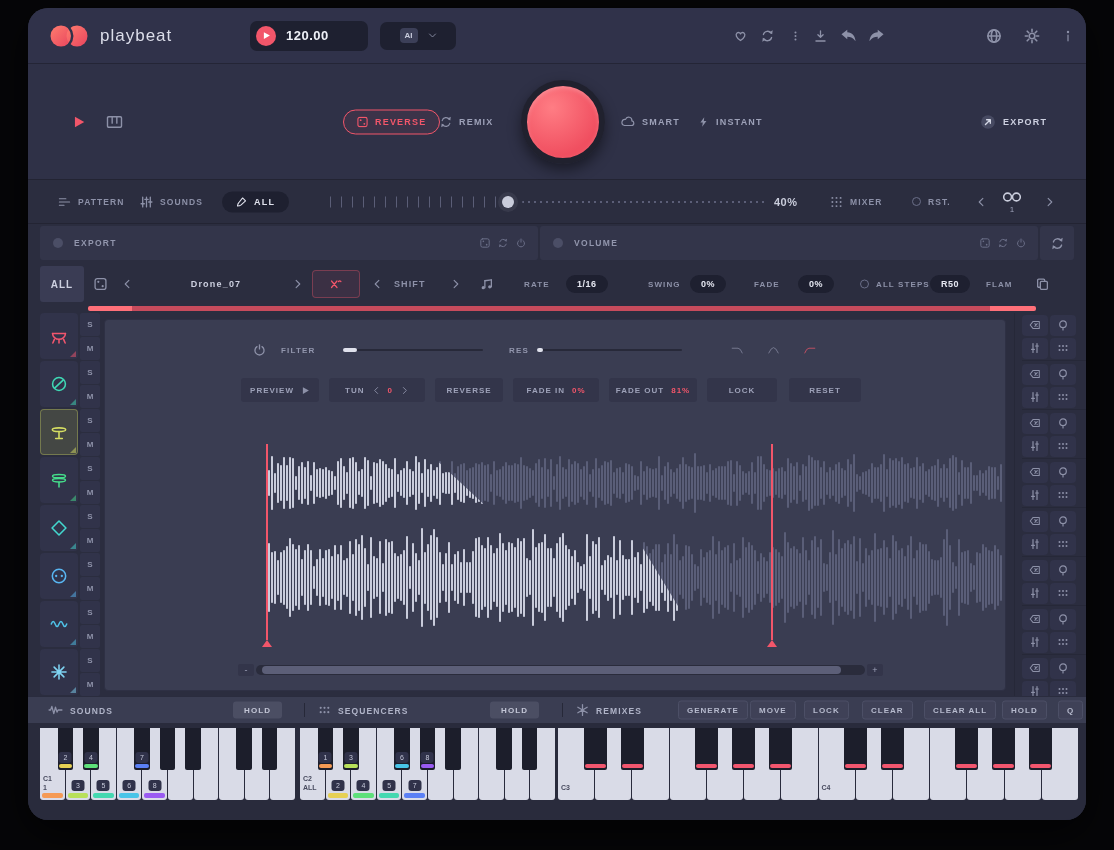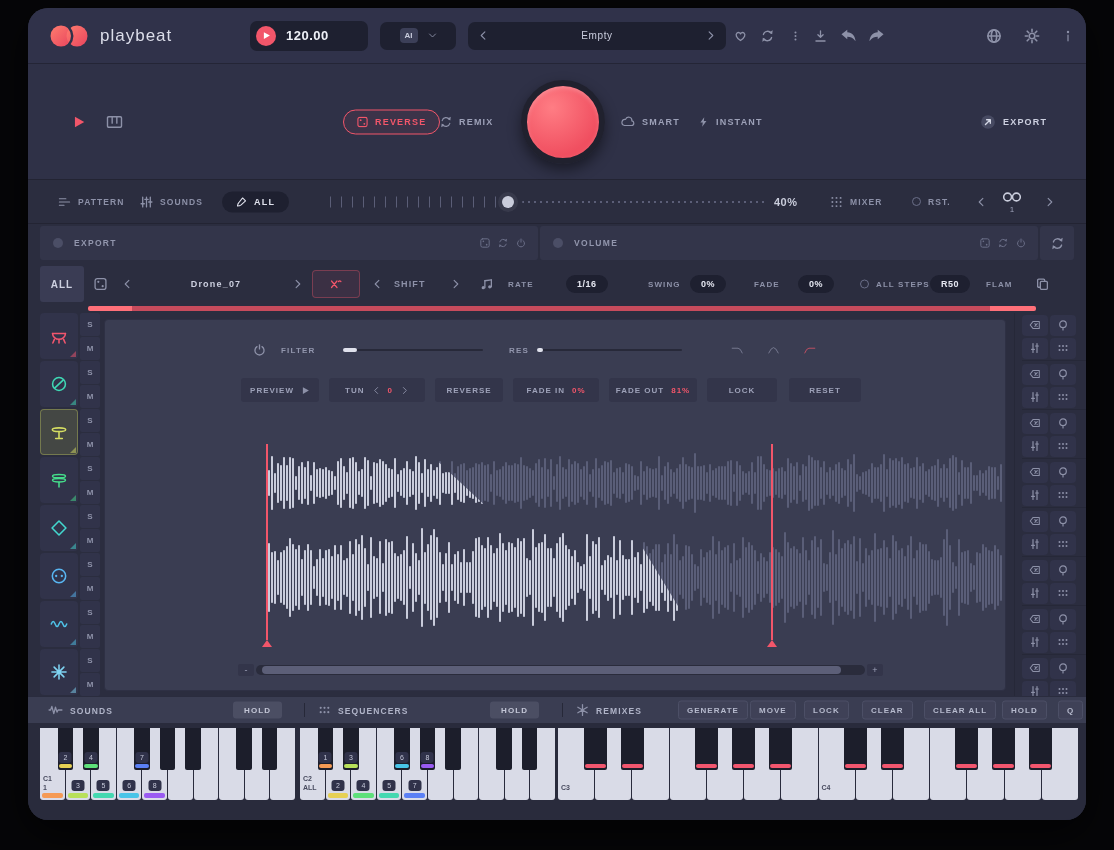--- a/index.html
+++ b/index.html
@@ -160,33 +160,20 @@
       <span class="bpmval">120.00</span>
     </div>
     <div class="abs aibox" style="left:352px">
       <span class="aibadge">AI</span>
       <i data-icon="chevron-down" style="width:9px;height:9px">
             <svg viewBox="0 0 12 12">
               <path d="M2 4 L6 8 L10 4" stroke-width="1.5"></path>
             </svg>
           </i>
     </div>
-    <div class="abs presetbar" style="left:440px">
-      <i data-icon="chevron-left" style="width:11px;height:11px">
-            <svg viewBox="0 0 12 12">
-              <path d="M7.5 2 L3.5 6 L7.5 10" stroke-width="1.5"></path>
-            </svg>
-          </i>
-      <span class="presetname">Empty</span>
-      <i data-icon="chevron-right" style="width:11px;height:11px">
-            <svg viewBox="0 0 12 12">
-              <path d="M4.5 2 L8.5 6 L4.5 10" stroke-width="1.5"></path>
-            </svg>
-          </i>
-    </div>
     <i class="abs hicon" style="left:706px" data-icon="heart">
           <svg viewBox="0 0 12 12">
             <path d="M6 10.2 C1.8 7.4 1.2 4.6 2.8 3.3 C4 2.3 5.4 2.9 6 4.1 C6.6 2.9 8 2.3 9.2 3.3 C10.8 4.6 10.2 7.4 6 10.2 Z"></path>
           </svg>
         </i>
     <i class="abs hicon" style="left:733px" data-icon="cycle">
           <svg viewBox="0 0 12 12">
             <path d="M2.2 4.6 A4 4 0 0 1 9.4 3.4"></path>
             <path class="f" d="M10.8 0.8 L10.3 4.4 L7.4 2.8 Z"></path>
             <path d="M9.8 7.4 A4 4 0 0 1 2.6 8.6"></path>
@@ -477,21 +464,21 @@
           </svg>
         </i>
     <i class="abs hicon" style="left:452px" data-icon="notes">
           <svg viewBox="0 0 12 12">
             <circle class="f" cx="3" cy="9.4" r="1.5"></circle>
             <circle class="f" cx="9" cy="8.6" r="1.5"></circle>
             <path d="M4.5 9.4 V3 M10.5 8.6 V2.2" stroke-width="1.1"></path>
             <path d="M4.5 3 L10.5 2.2" stroke-width="1.9"></path>
           </svg>
         </i>
-    <span class="abs ctl-label" style="left:480px">RATE</span>
+    <span class="abs ctl-label" style="left:496px">RATE</span>
     <span class="abs pill" style="left:538px">1/16</span>
     <span class="abs ctl-label" style="left:620px">SWING</span>
     <span class="abs pill" style="left:662px">0%</span>
     <span class="abs ctl-label" style="left:726px">FADE</span>
     <span class="abs pill" style="left:770px">0%</span>
     <span class="abs rstdot" style="left:832px"></span>
     <span class="abs ctl-label" style="left:848px">ALL STEPS</span>
     <span class="abs pill" style="left:902px">R50</span>
     <span class="abs ctl-label" style="left:958px">FLAM</span>
     <i class="abs hicon" style="left:1008px" data-icon="copy">

